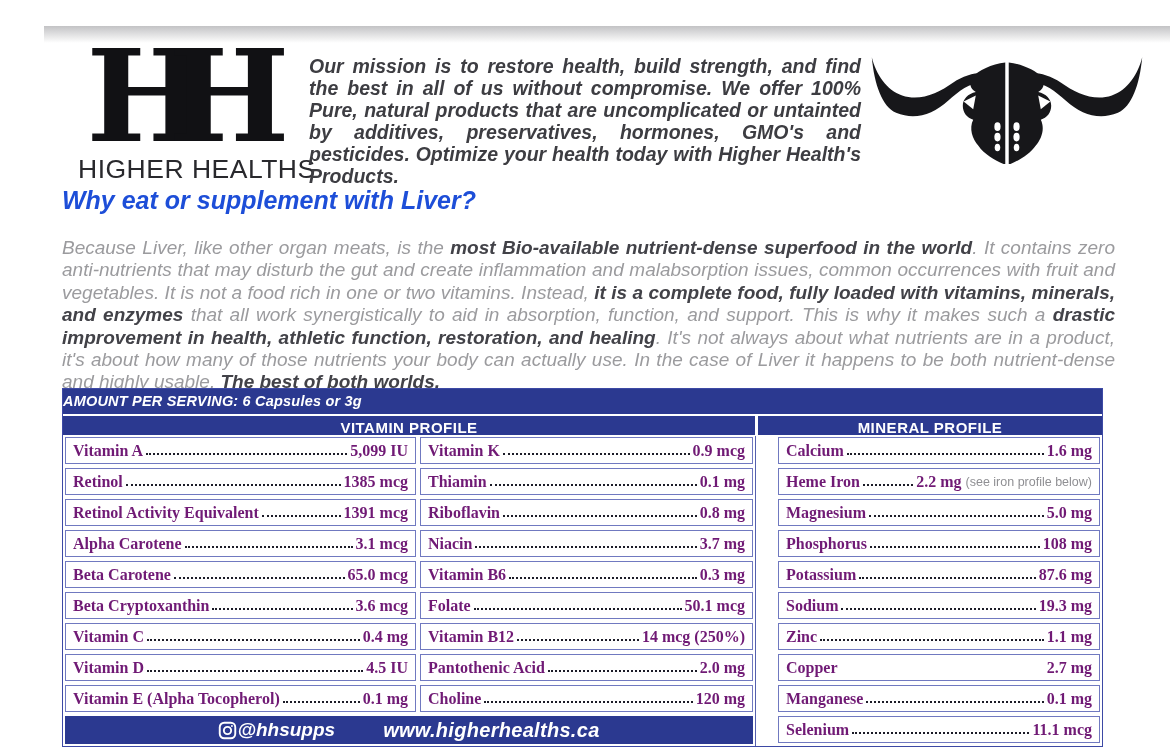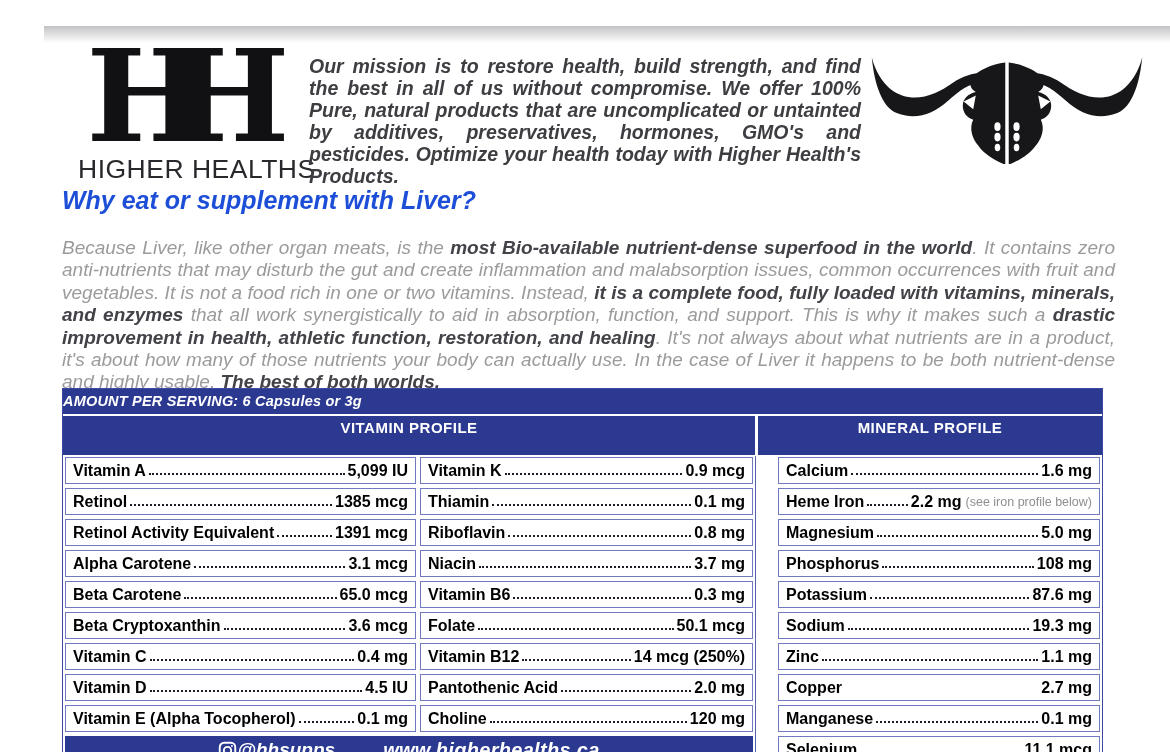--- a/index.html
+++ b/index.html
@@ -42,35 +42,35 @@
     position:absolute;left:62px;top:388px;width:1041px;
     border:1.6px solid #3d49a5;background:#ffffff;box-sizing:border-box;
   }
   .amount-bar{
     background:#2b3990;color:#ffffff;height:25px;line-height:25px;
     font-size:14.5px;font-weight:bold;font-style:italic;
     letter-spacing:0.2px;
   }
   .profile-row{display:flex;gap:3px;margin-top:2px;}
   .profile-cell{
-    background:#2b3990;color:#ffffff;height:39px;line-height:23px;
+    background:#2b3990;color:#ffffff;height:19px;line-height:23px;
     text-align:center;font-weight:bold;font-size:15px;letter-spacing:0.5px;
   }
   .profile-cell.vit{width:692px;}
   .profile-cell.min{flex:1;}
   .tbody{display:flex;margin-top:1px;}
   .vitblock{width:692px;}
   .vitgrid{display:grid;grid-template-columns:355px 1fr;}
   .minblock{flex:1;border-left:1.6px solid #5560ae;padding-left:20px;}
   .rowslot{height:30px;}
   .ncell{
     height:25px;margin:1px 2px;border:1.6px solid #7079c0;background:#ffffff;
     display:flex;align-items:center;padding:0 7px;box-sizing:content-box;
   }
-  .nname,.nval{font-weight:bold;font-size:16px;color:#000000;white-space:nowrap;}
+  .nname,.nval{font-weight:bold;font-size:16px;color:#701a75;white-space:nowrap;font-family:Liberation Serif, serif;}
   .ndots{flex:1;border-bottom:2.8px dotted #1c1c28;align-self:flex-end;margin:0 3px 8px 3px;min-width:8px;}
   .nspace{flex:1;}
   .nnote{font-size:12.5px;color:#8f8f93;white-space:nowrap;margin-left:4px;}
   .foot-bar{
     height:28px;margin:1px 2px;background:#2b3990;color:#ffffff;
     display:flex;align-items:center;justify-content:center;
   }
   .foot-handle{display:flex;align-items:center;
     font-size:19px;font-weight:bold;font-style:italic;}
   .foot-site{font-size:20px;font-weight:bold;font-style:italic;margin-left:48px;letter-spacing:0.3px;}

